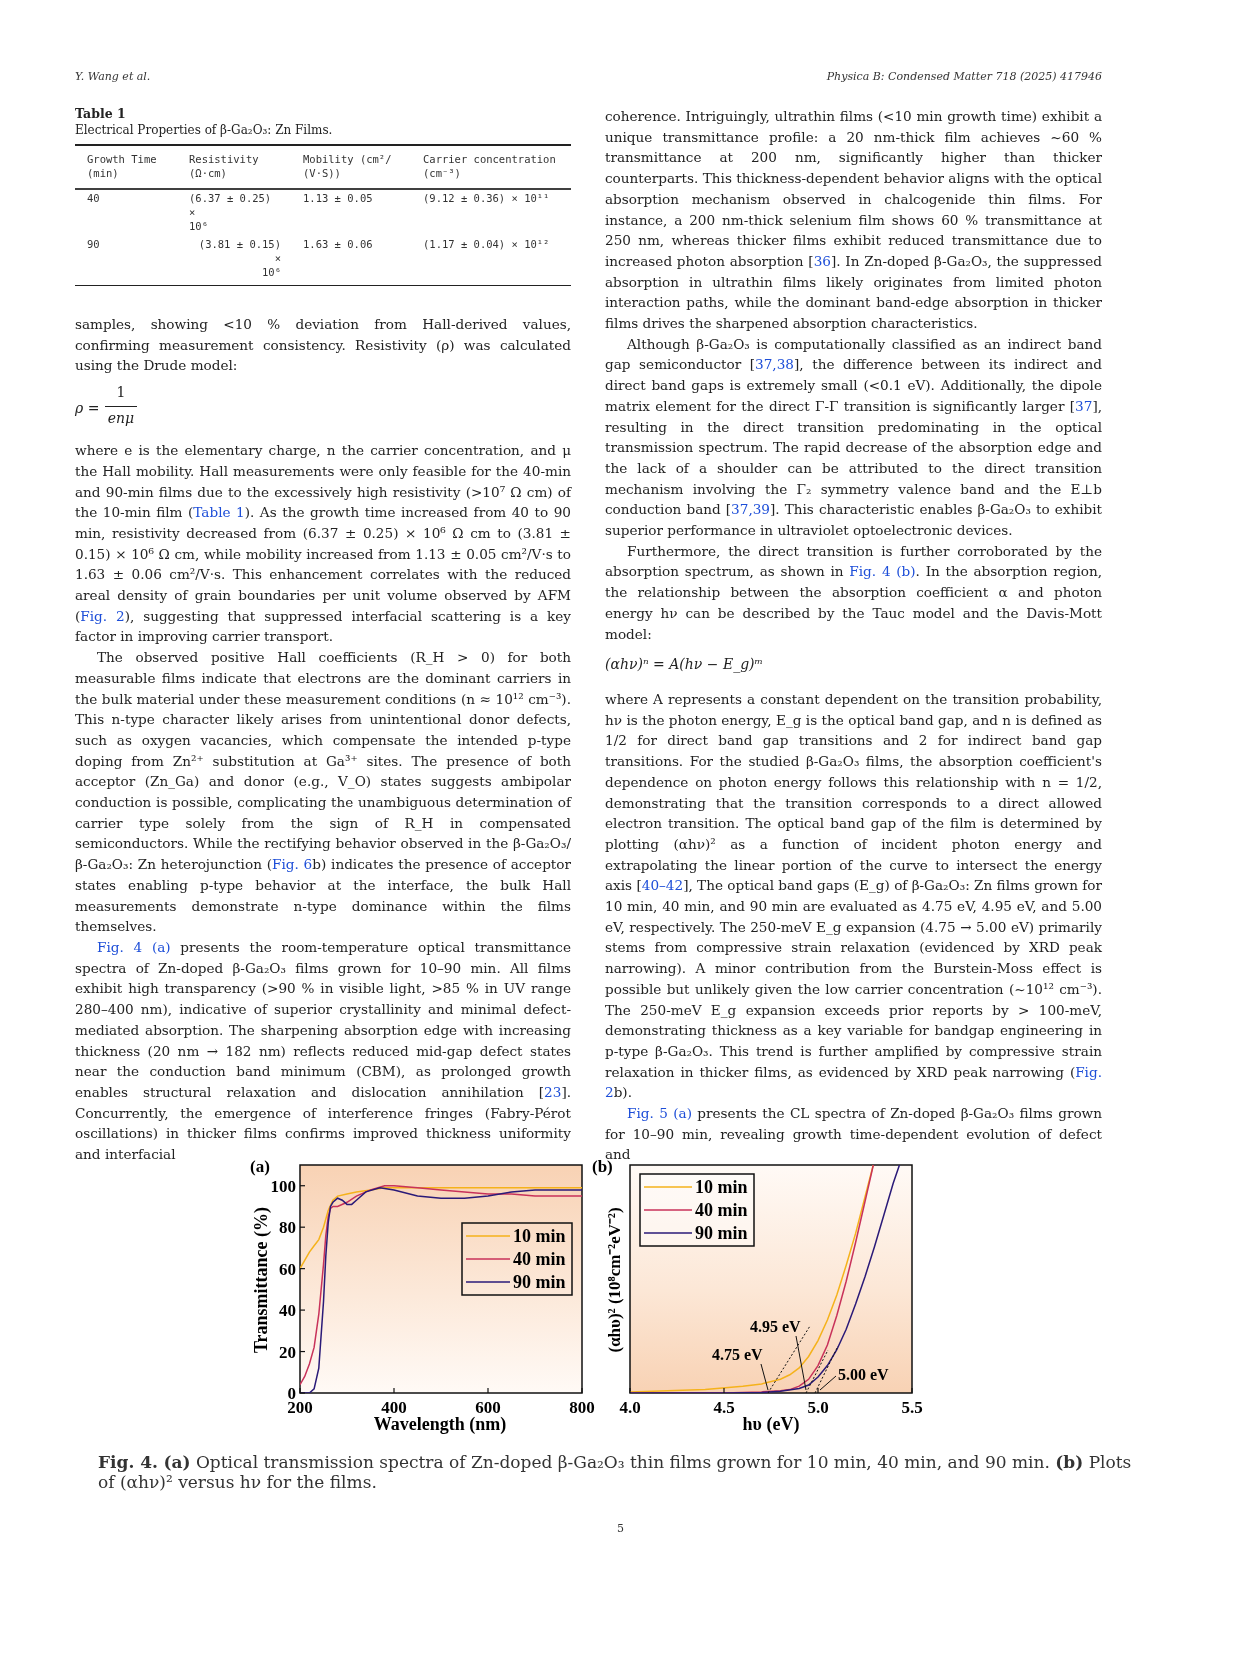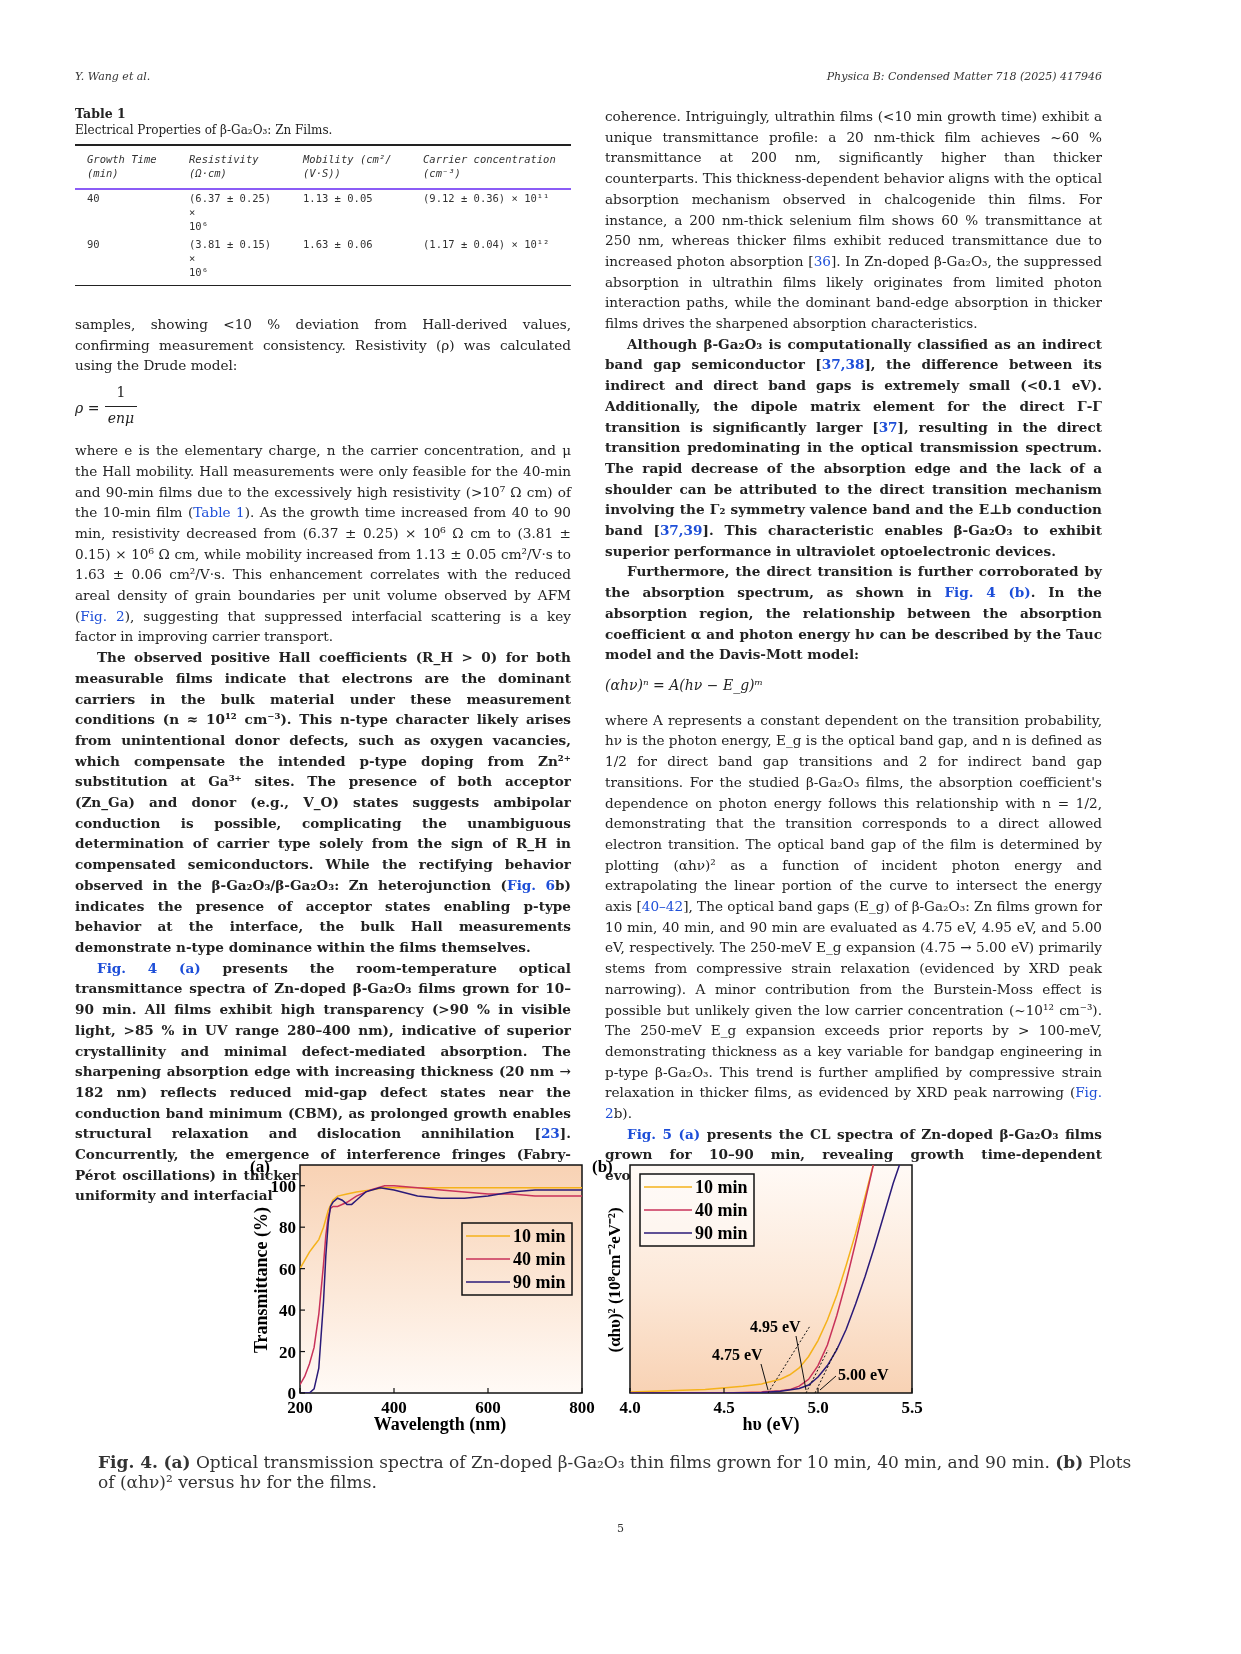--- a/index.html
+++ b/index.html
@@ -2,21 +2,21 @@
 <html><head>
 <meta charset="utf-8">
 <style>
   html, body { margin:0; padding:0; background:#fff; }
   body { width:1241px; height:1654px; position:relative; overflow:hidden;
          font-family:"DejaVu Serif", serif; color:#222; }
   .abs { position:absolute; }
   .hdr { top:70px; font-size:11px; font-style:italic; color:#333; }
   .col { position:absolute; font-size:13.6px; line-height:20.7px; text-align:justify; }
   .col p { margin:0; text-indent:0; }
-  .col p.ind { text-indent:22px;font-weight:bold; }
+  .col p.ind { text-indent:22px; }
   .link { color:#1d4ed8; }
   .tbl-title { font-weight:bold; font-size:12.5px; }
   .tbl-cap { font-size:12px; }
   table.t1 { border-collapse:collapse; font-size:10.5px; line-height:14px; font-family:"DejaVu Sans Mono", monospace; color:#333; }
   table.t1 th { font-weight:normal; text-align:left; vertical-align:top; padding:6px 10px 8px 12px; }
   table.t1 td { text-align:left; vertical-align:top; padding:1px 10px 3px 12px; }
   .eq { font-style:italic; font-size:14px; }
   .caption { font-size:17px; color:#333; }
   .caption b { font-weight:bold; }
   .pagenum { font-size:11px; color:#333; }
@@ -27,37 +27,37 @@
 
 <div class="abs hdr" style="left:75px;">Y. Wang et al.</div>
 <div class="abs hdr" style="right:139px;">Physica B: Condensed Matter 718 (2025) 417946</div>
 
 <div class="abs" style="left:75px; top:106px; width:496px;">
   <div class="tbl-title">Table 1</div>
   <div class="tbl-cap" style="margin-top:2px;">Electrical Properties of β-Ga₂O₃: Zn Films.</div>
   <div style="border-top:2px solid #222; margin-top:7px;"></div>
   <table class="t1" style="width:496px;">
     <thead>
-      <tr style="border-bottom:2px solid #8b5cf6;font-style:italic;">
+      <tr style="border-bottom:2px solid #404040;">
         <th style="width:80px;"><span>Growth Time</span><br><span>(min)</span></th>
         <th style="width:92px;"><span>Resistivity</span><br><span>(Ω·cm)</span></th>
         <th style="width:98px;"><span>Mobility (cm²/</span><br><span>(V·S))</span></th>
         <th><span>Carrier concentration</span><br><span>(cm⁻³)</span></th>
       </tr>
     </thead>
     <tbody>
       <tr>
         <td>40</td>
         <td><span>(6.37 ± 0.25) ×</span><br><span>10⁶</span></td>
         <td>1.13 ± 0.05</td>
         <td>(9.12 ± 0.36) × 10¹¹</td>
       </tr>
       <tr style="border-bottom:1.5px solid #222;">
         <td style="padding-bottom:6px;">90</td>
-        <td style="padding-bottom:6px;"><span>(3.81 ± 0.15) ×</span><br><span>10⁶</span></td>
+        <td style="padding-bottom:6px;text-align:right;"><span>(3.81 ± 0.15) ×</span><br><span>10⁶</span></td>
         <td style="padding-bottom:6px;">1.63 ± 0.06</td>
         <td style="padding-bottom:6px;">(1.17 ± 0.04) × 10¹²</td>
       </tr>
     </tbody>
   </table>
 </div>
 
 <div class="col" style="left:75px; top:314px; width:496px;">
   <p>samples, showing &lt;10 % deviation from Hall-derived values, confirming measurement consistency. Resistivity (ρ) was calculated using the Drude model:</p>
   <div style="height:64px; position:relative;">

